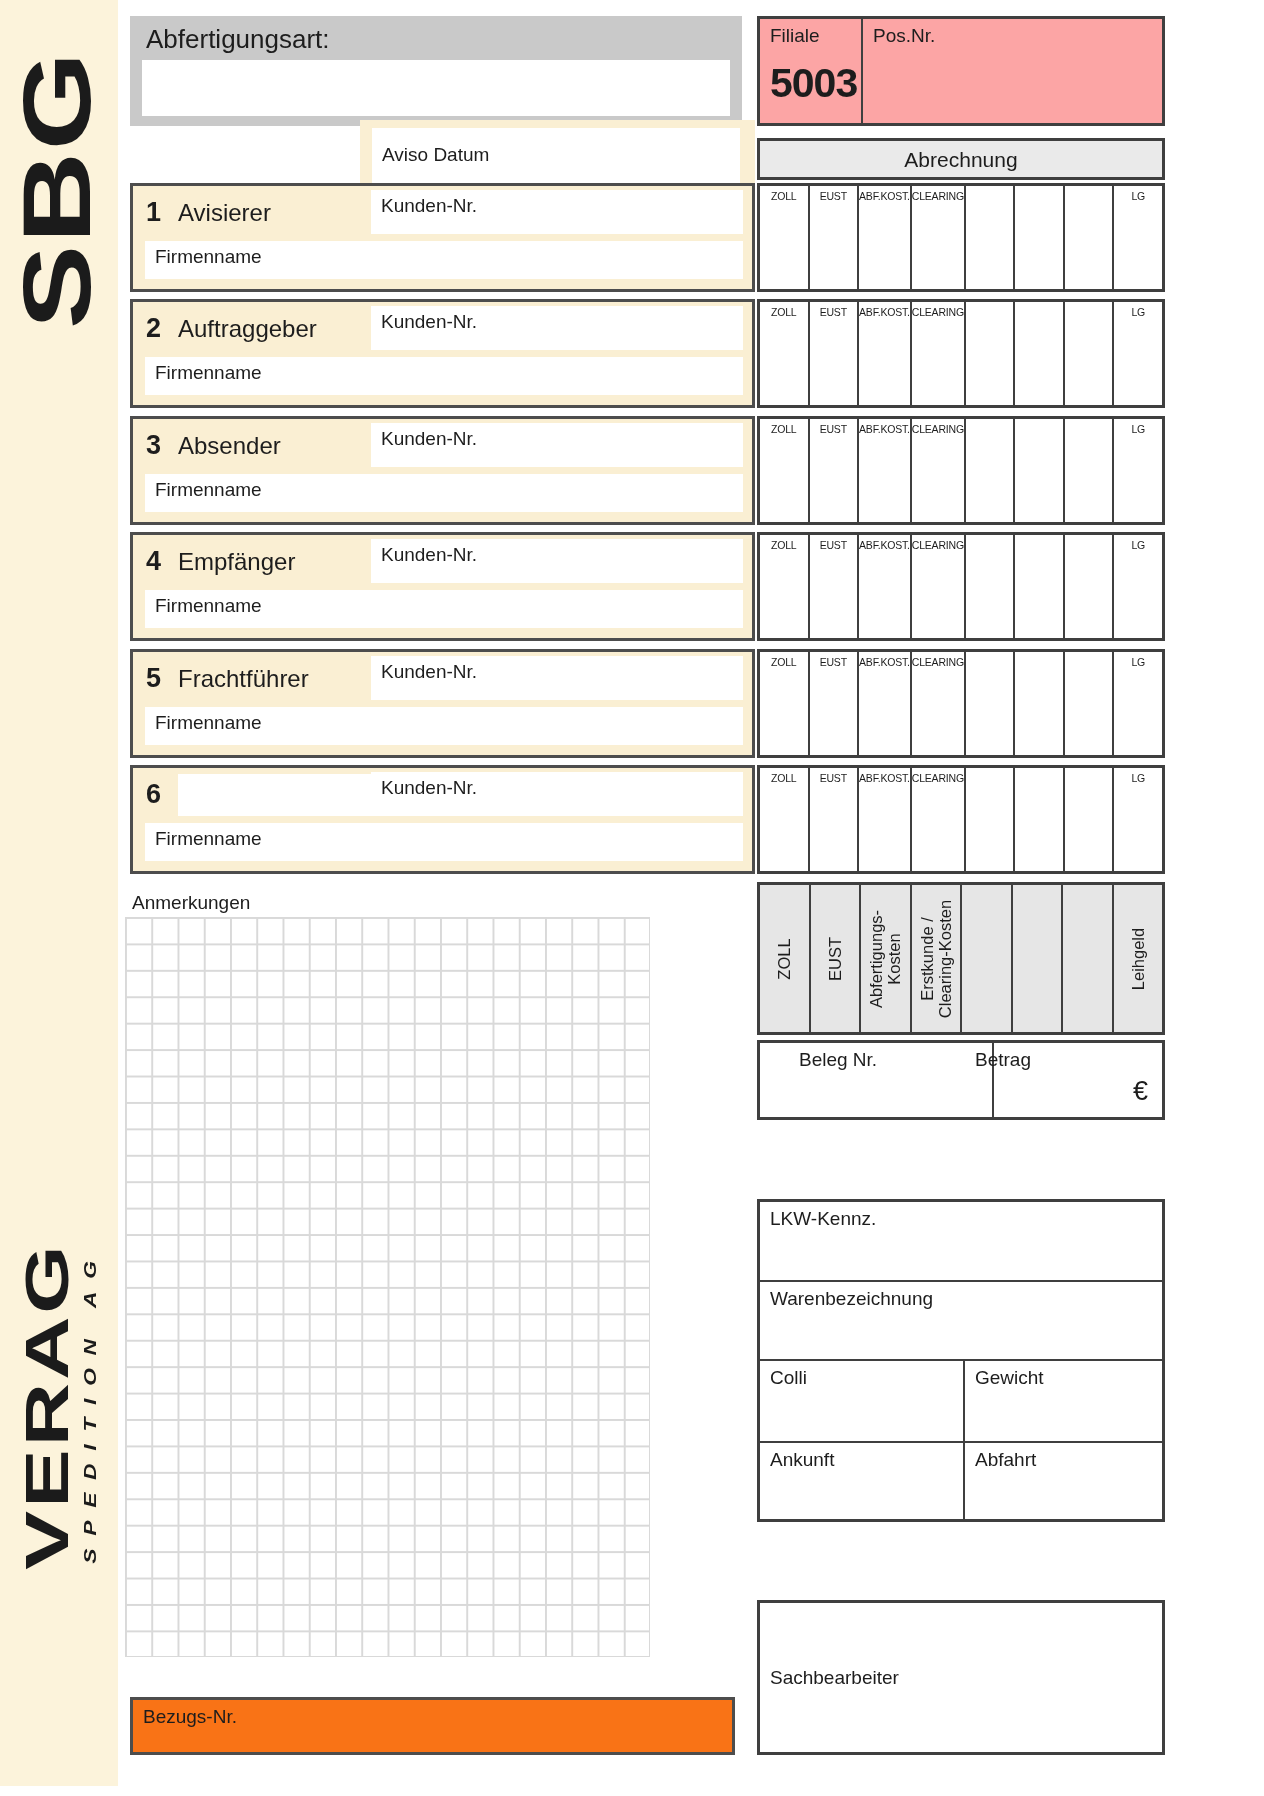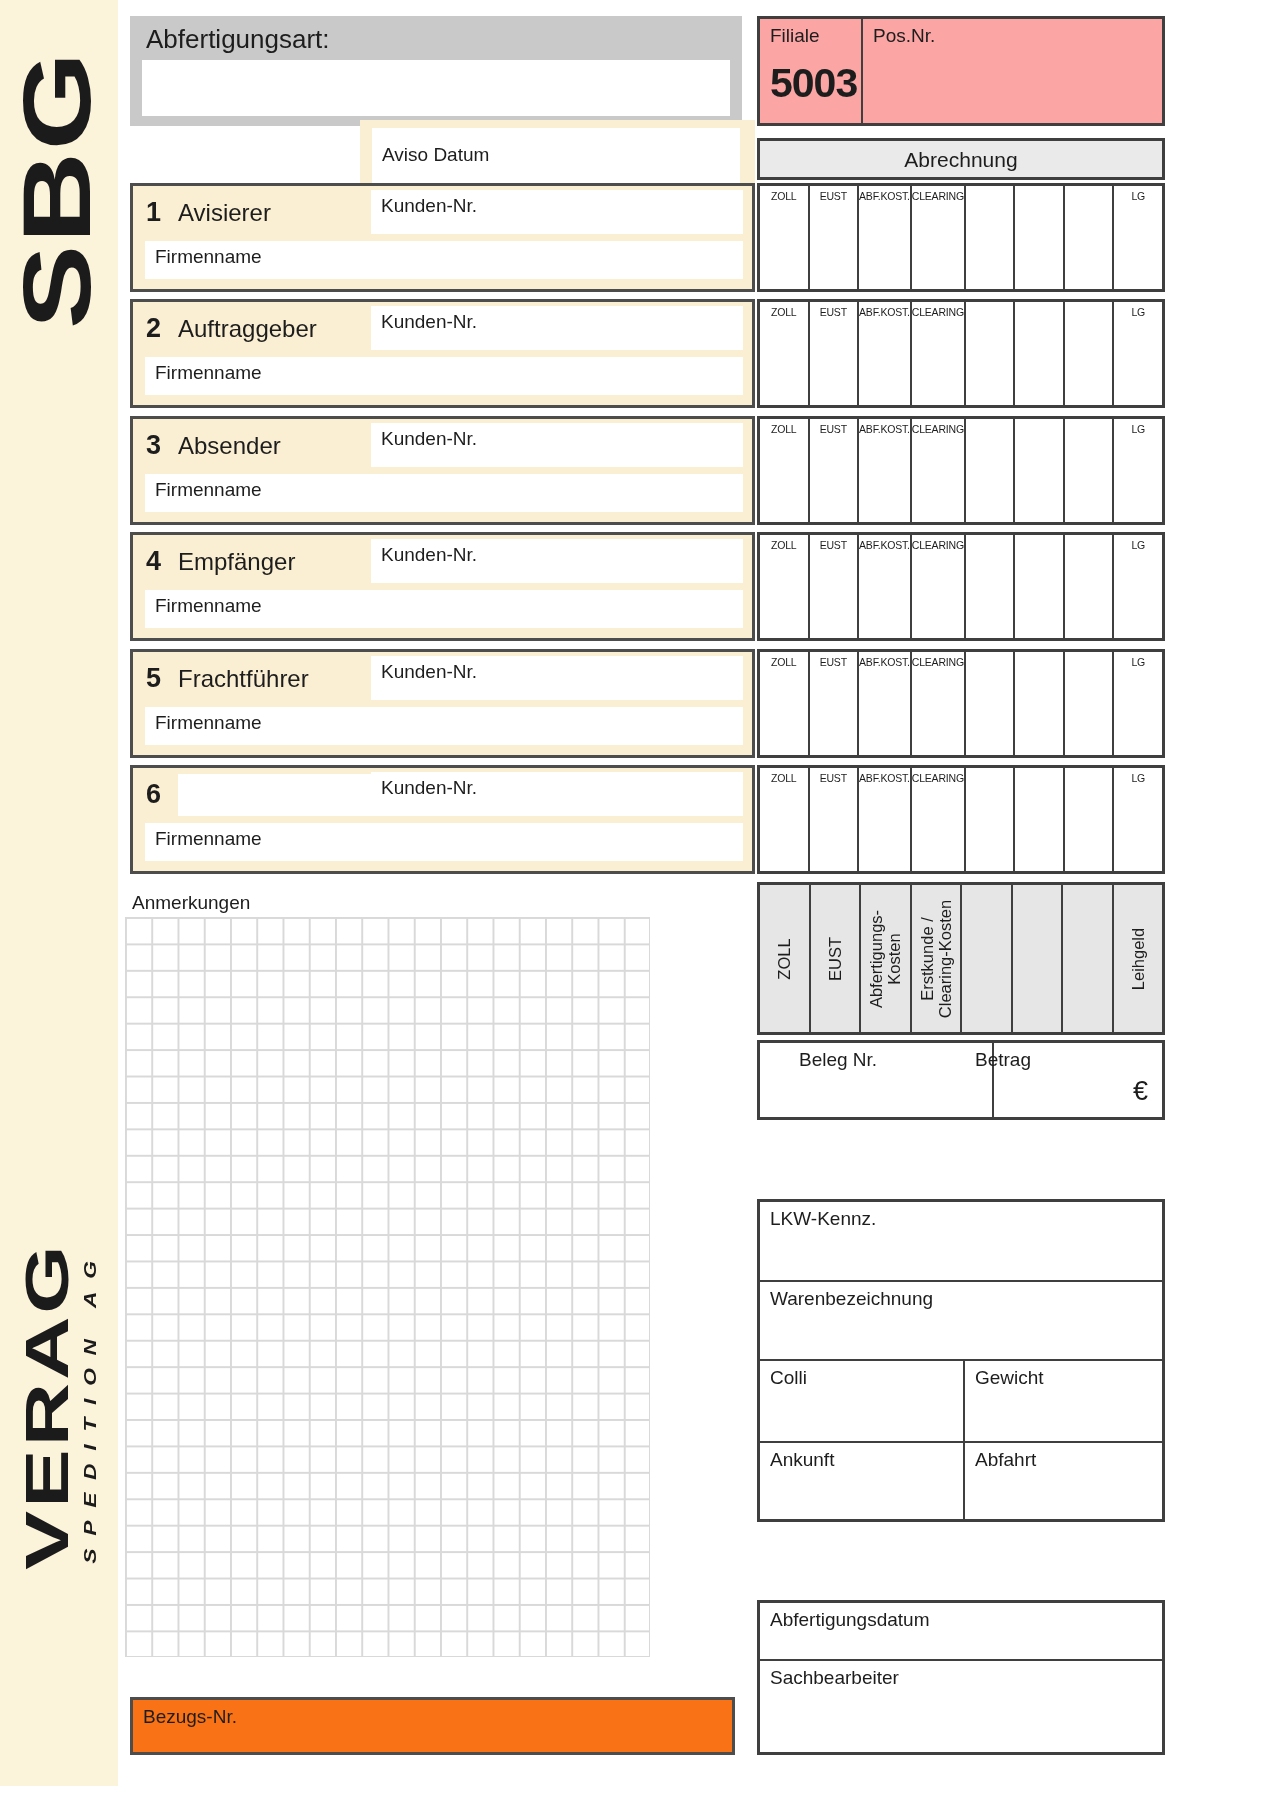--- a/index.html
+++ b/index.html
@@ -406,23 +406,20 @@
       <div class="half-l">
         <div class="celllabel">Ankunft</div>
       </div>
       <div class="half-r">
         <div class="celllabel">Abfahrt</div>
       </div>
     </div>
   </div>
 
   <div id="procbox" class="abs">
-    <div id="abfdatum-cell">
-      <div class="celllabel">Abfertigungsdatum</div>
-    </div>
     <div id="sachb-cell">
       <div class="celllabel">Sachbearbeiter</div>
     </div>
   </div>
 
   <div id="bezugbox" class="abs">
     <div class="celllabel">Bezugs-Nr.</div>
   </div>
 
 </div>

